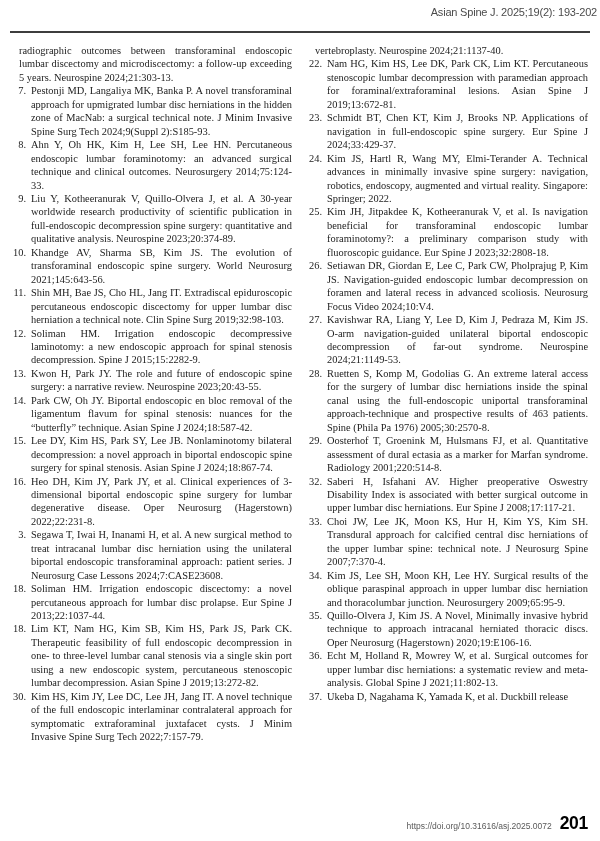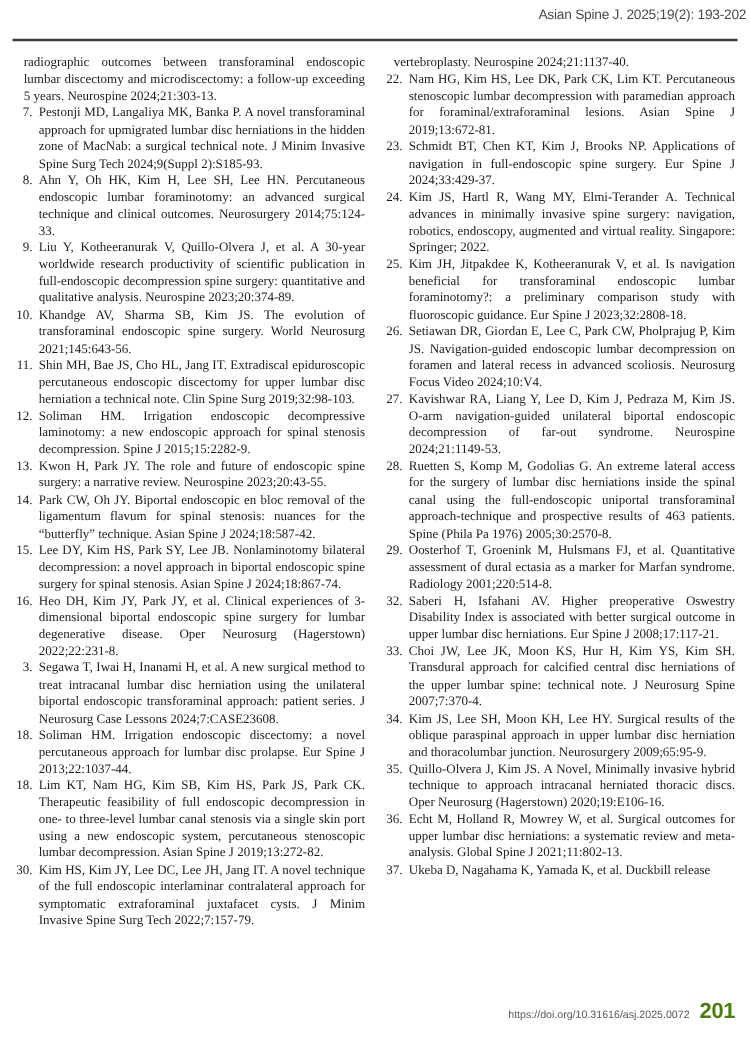--- a/index.html
+++ b/index.html
@@ -50,21 +50,21 @@
     flex: 0 0 15px;
     text-align: right;
   }
   .ref-text {
     flex: 1;
     margin-left: 5px;
     text-align: justify;
   }
   .footer {
     position: absolute;
-    bottom: 22px; right: 12px;
+    bottom: 7px; right: 12px;
     display: flex;
     align-items: baseline;
     gap: 8px;
   }
   .doi {
     font-family: "Liberation Sans", sans-serif;
     font-size: 8.5px;
     color: #595959;
   }
   .pagenum {
@@ -199,16 +199,16 @@
         </div>
         <div class="ref-item">
           <span class="ref-num">37.</span>
           <span class="ref-text">Ukeba D, Nagahama K, Yamada K, et al. Duckbill release</span>
         </div>
       </div>
   </div>
 
   <div class="footer">
     <span class="doi">https://doi.org/10.31616/asj.2025.0072</span>
-    <span class="pagenum" style="color: #4d7c0f;">201</span>
+    <span class="pagenum" style="color: #000000;">201</span>
   </div>
 
 </div>
 
 </body></html>

